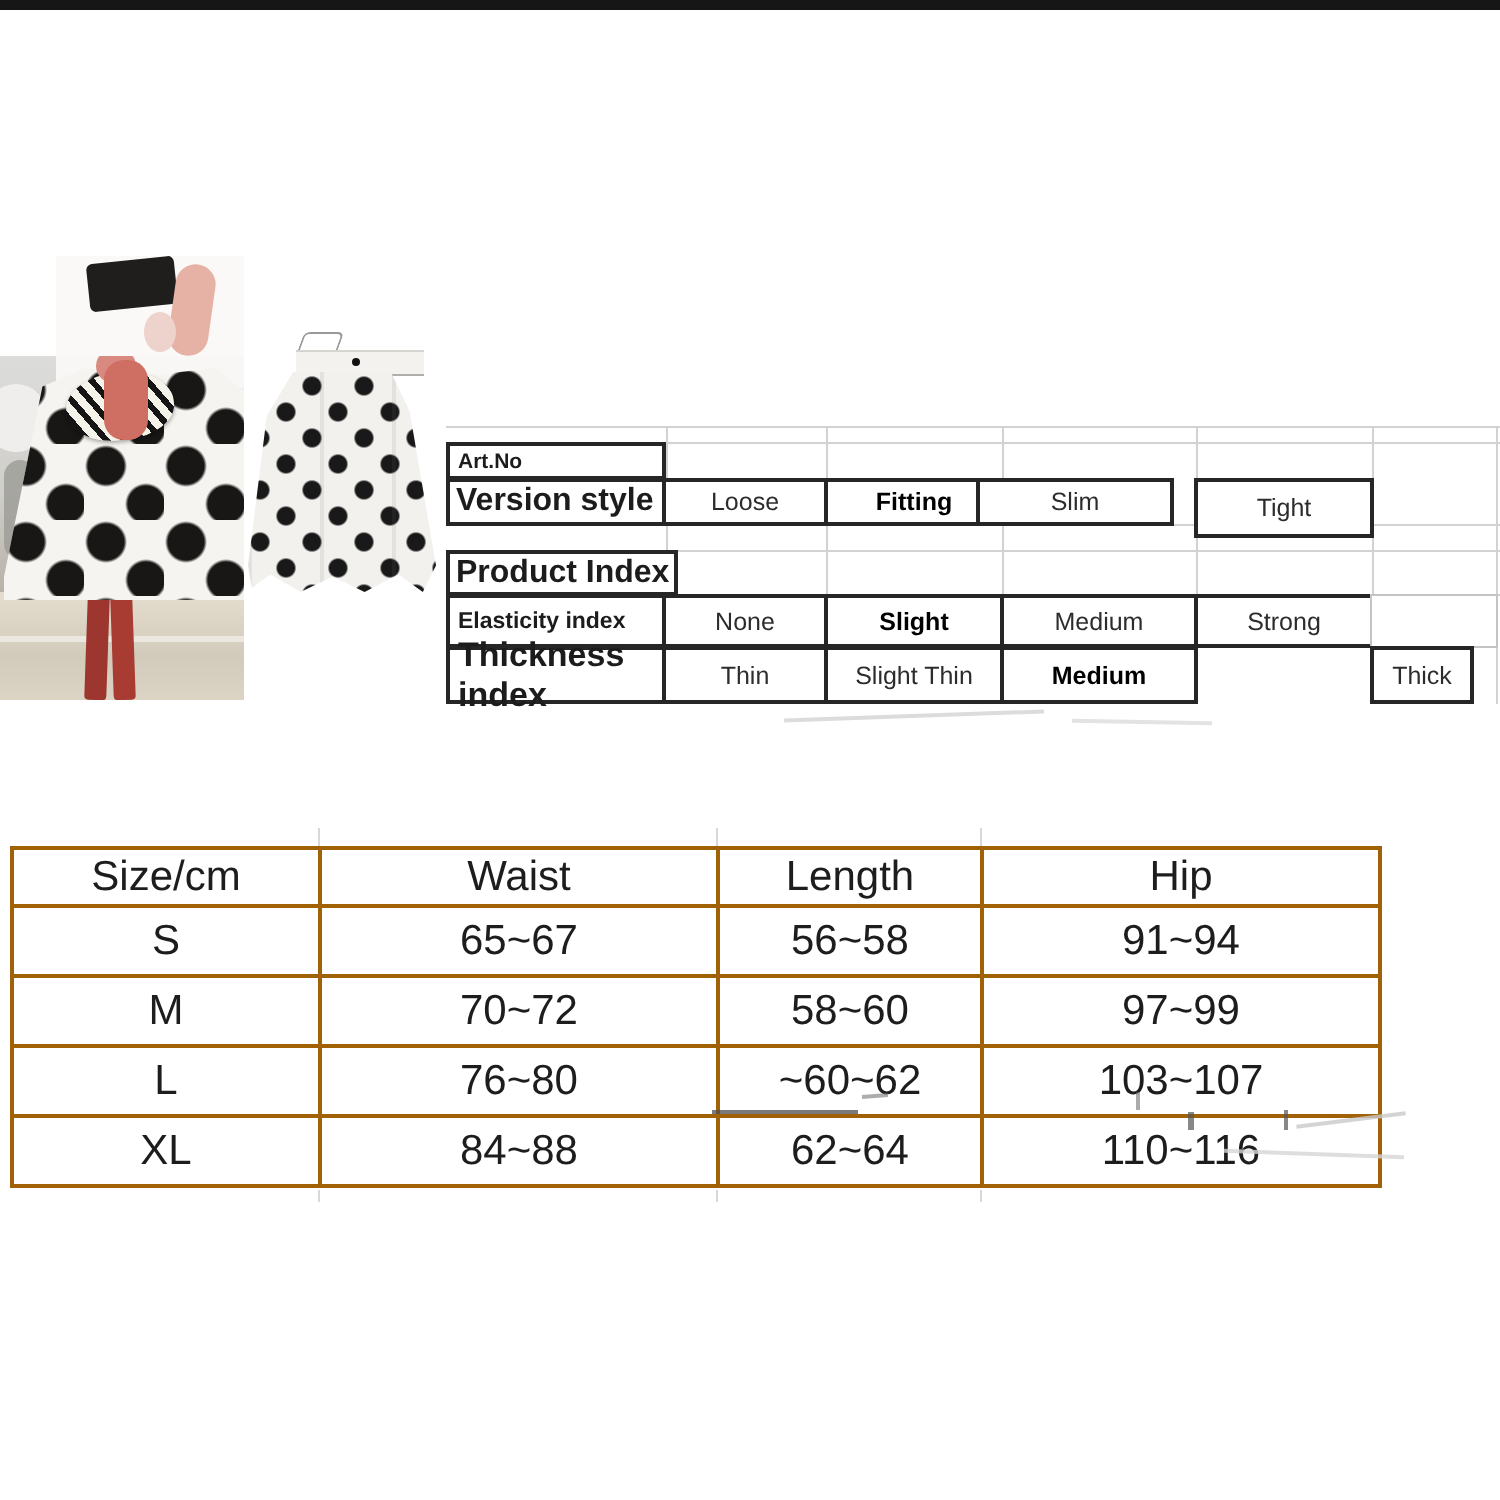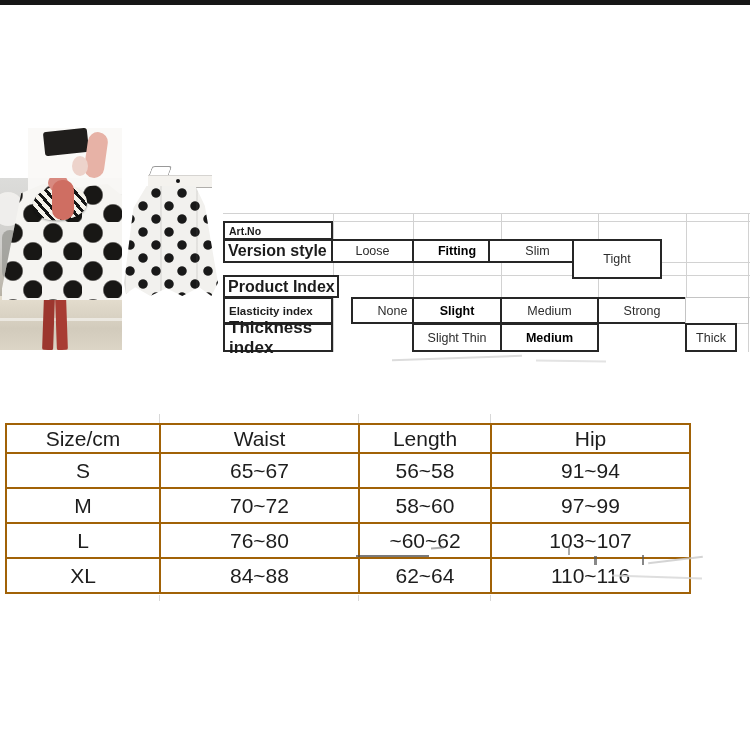--- a/index.html
+++ b/index.html
@@ -123,32 +123,33 @@
   <div class="gl v" style="left:598px;top:213px;height:139px"></div>
   <div class="gl v" style="left:686px;top:213px;height:139px"></div>
   <div class="gl v" style="left:748px;top:213px;height:139px"></div>
 
   <div class="cell label" style="left:223px;top:221px;width:110px;height:19px;font-size:10.5px;padding-left:4px;">Art.No</div>
 
   <div class="cell label" style="left:223px;top:239px;width:110px;height:24px;font-size:16px;padding-left:3px;">Version style</div>
   <div class="cell opt" style="left:331px;top:239px;width:83px;height:24px;">Loose</div>
   <div class="cell opt red" style="left:412px;top:239px;width:90px;height:24px;">Fitting</div>
   <div class="cell opt" style="left:488px;top:239px;width:99px;height:24px;">Slim</div>
-  <div class="cell opt" style="left:572px;top:239px;width:90px;height:40px;">Tight</div>
+  <div class="cell opt" style="left:597px;top:239px;width:90px;height:30px;">Tight</div>
 
   <div class="cell label" style="left:223px;top:275px;width:116px;height:23px;font-size:16px;padding-left:3px;">Product Index</div>
 
   <div class="cell label" style="left:223px;top:297px;width:110px;height:27px;font-size:11.5px;padding-left:4px;">Elasticity index</div>
-  <div class="cell opt" style="left:331px;top:297px;width:83px;height:27px;margin-left:20px;">None</div>
+  <div class="cell opt" style="left:331px;top:297px;width:83px;height:27px;">None</div>
   <div class="cell opt red" style="left:412px;top:297px;width:90px;height:27px;">Slight</div>
   <div class="cell opt" style="left:500px;top:297px;width:99px;height:27px;">Medium</div>
   <div class="cell opt" style="left:597px;top:297px;width:90px;height:27px;">Strong</div>
   <div class="cell empty" style="left:685px;top:297px;width:64px;height:27px;"></div>
 
   <div class="cell label" style="left:223px;top:323px;width:110px;height:29px;font-size:17px;padding-left:4px;">Thickness index</div>
+  <div class="cell opt" style="left:331px;top:323px;width:83px;height:29px;">Thin</div>
   <div class="cell opt" style="left:412px;top:323px;width:90px;height:29px;">Slight Thin</div>
   <div class="cell opt red" style="left:500px;top:323px;width:99px;height:29px;">Medium</div>
   <div class="cell opt" style="left:685px;top:323px;width:52px;height:29px;">Thick</div>
 
   <table class="size-table">
     <colgroup>
         <col style="width:154px">
         <col style="width:199px">
         <col style="width:132px">
         <col style="width:199px">

